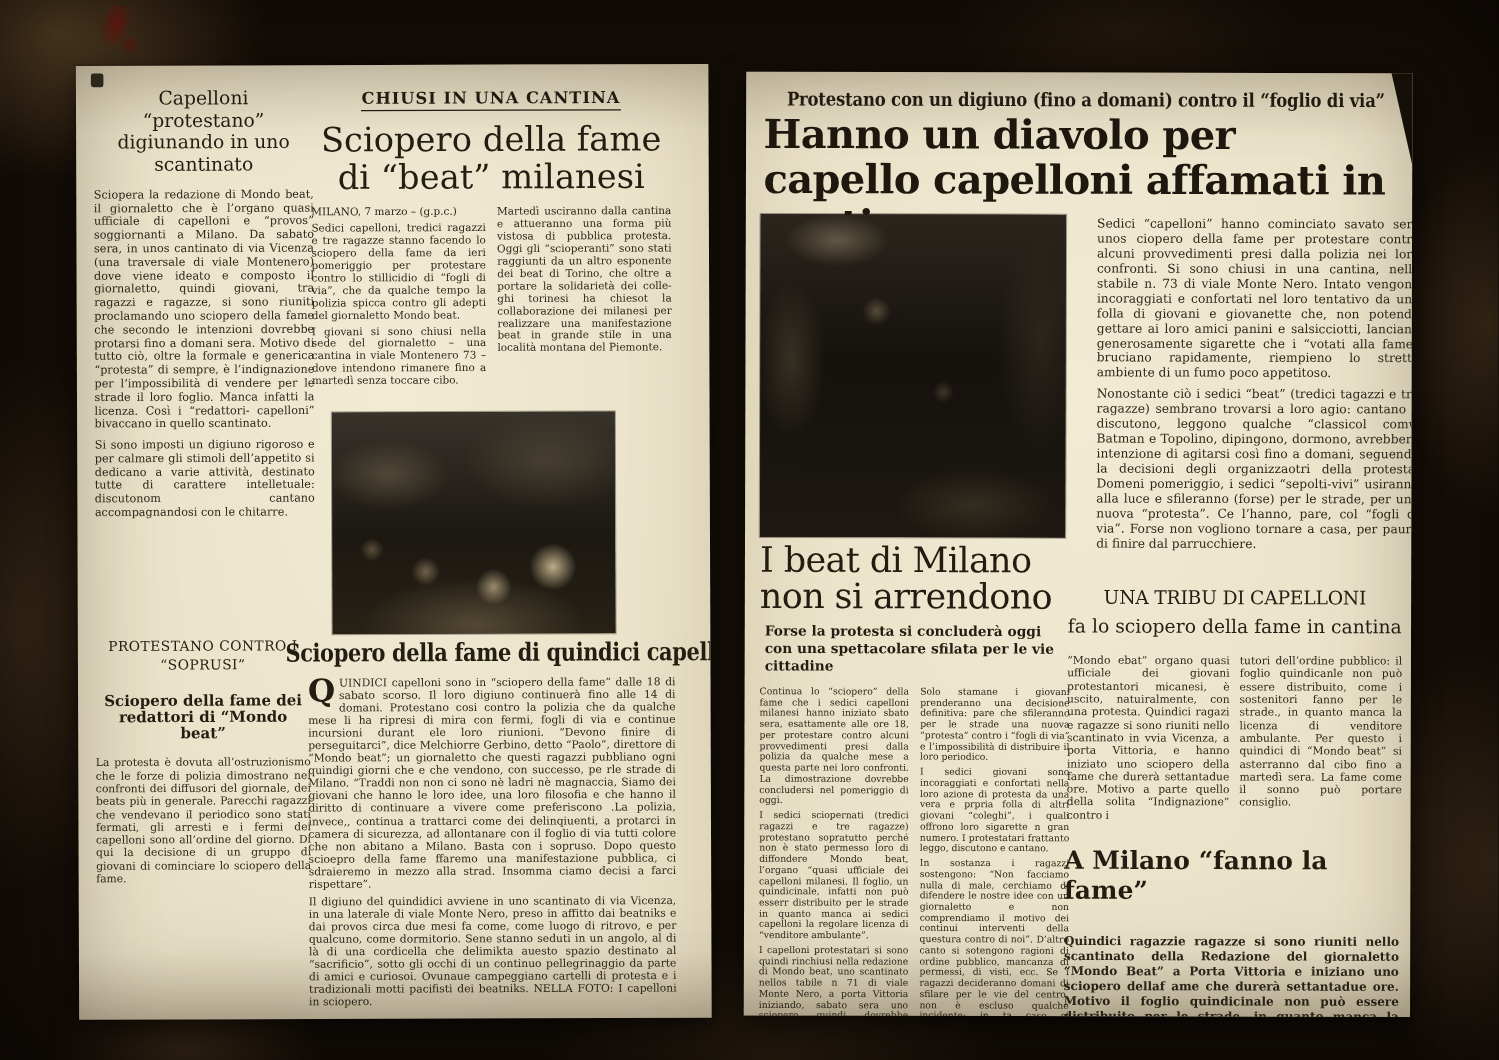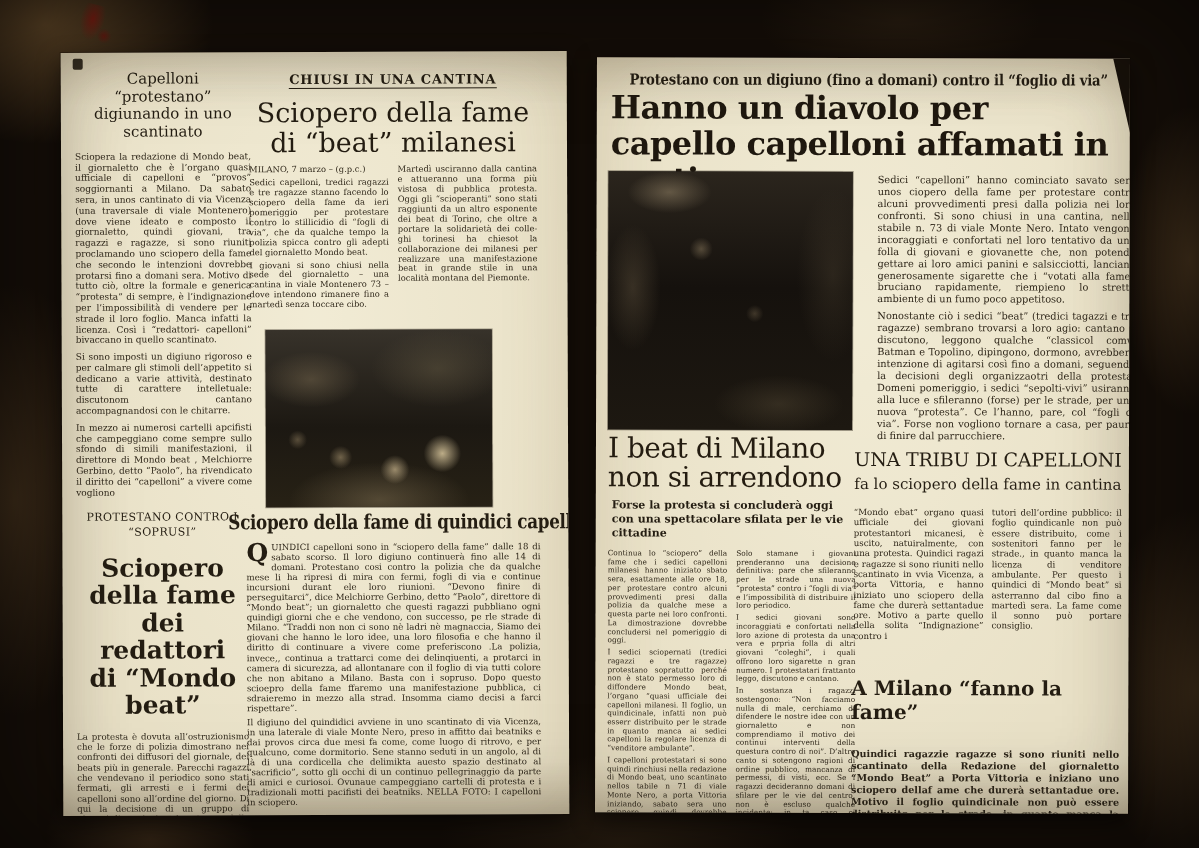--- a/index.html
+++ b/index.html
@@ -30,21 +30,21 @@
   p{margin:0;}
   .just{text-align:justify;}
 
   
   #sidebar{position:absolute;left:14px;top:10px;width:176px;}
   .sidebar-title{font-size:15px;line-height:1.18;text-align:center;color:#241d12;margin:8px 2px 10px;}
   #sidebar .bp{font-size:9px;line-height:1.2;margin-bottom:6px;}
 
   #soprusi{position:absolute;left:14px;top:458px;width:172px;}
   .soprusi-kicker{font-weight:400;font-size:11px;line-height:1.35;letter-spacing:.4px;text-align:center;color:#241d12;}
-  .soprusi-headline{font-weight:700;font-size:25px;line-height:1.1;text-align:center;margin:14px 6px 12px;color:#241d12;}
+  .soprusi-headline{font-weight:700;font-size:12px;line-height:1.1;text-align:center;margin:14px 6px 12px;color:#241d12;}
   #soprusi .bp{font-size:8.6px;line-height:1.2;margin-bottom:4px;}
 
   #main-article{position:absolute;left:188px;top:12px;width:288px;text-align:center;}
   .main-kicker{display:inline-block;font-weight:700;font-size:13px;letter-spacing:.8px;border-bottom:1.5px solid #241d12;padding-bottom:1px;margin-top:8px;color:#241d12;}
   .main-headline{font-size:27px;line-height:1.1;margin:9px 0 8px;color:#241d12;}
   .main-deck{font-weight:700;font-size:11.5px;line-height:1.32;margin:0 10px 12px;color:#241d12;}
   .cols{display:flex;gap:9px;text-align:left;}
   .cols .col{flex:1;min-width:0;}
   #main-article .col p{font-size:8.4px;line-height:1.18;margin-bottom:3px;}
 
@@ -88,21 +88,21 @@
   }
   #lead-col{position:absolute;left:281px;top:116px;width:258px;}
   #lead-col p{font-size:9.8px;line-height:1.22;margin-bottom:5px;}
 
   #beat{position:absolute;left:12px;top:376px;width:248px;}
   .beat-headline{font-size:28px;line-height:1.05;letter-spacing:-.5px;margin-bottom:6px;color:#241c10;}
   .beat-deck{font-weight:700;font-size:11px;line-height:1.28;margin:0 0 9px 4px;color:#241d12;}
   #beat .col p{font-size:7.4px;line-height:1.18;margin-bottom:3px;}
 
   #tribu{position:absolute;left:258px;top:390px;width:268px;text-align:center;}
-  .tribu-title{font-size:19px;letter-spacing:-.2px;white-space:nowrap;color:#241d12;}
+  .tribu-title{font-size:15px;letter-spacing:-.2px;white-space:nowrap;color:#241d12;margin-top:21px;}
   .tribu-subtitle{font-size:15px;margin:5px 0 14px;color:#241d12;}
   #tribu .cols{text-align:left;gap:8px;}
   #tribu .col p{font-size:8.6px;line-height:1.2;}
 
   #milano{position:absolute;left:256px;top:618px;width:268px;}
   .milano-headline{text-align:left;font-weight:700;font-size:20px;margin-bottom:24px;color:#241d12;}
   .milano-body{font-weight:700;font-size:9.6px;line-height:1.25;}
 
   .corner-tear{position:absolute;right:-2px;top:-2px;width:24px;height:84px;background:#18110a;clip-path:polygon(100% 0,20% 0,100% 100%);}
   .mark-red{position:absolute;left:80px;top:4px;width:24px;height:36px;transform:rotate(14deg);
@@ -118,21 +118,20 @@
   <div class="mark-red"></div>
   <div class="mark-red2"></div>
 
   <div class="clipping" id="clip-left">
     <div class="ink-blot"></div>
 
     <div id="sidebar">
       <div class="sidebar-title">Capelloni “protestano” digiunando in uno scantinato</div>
       <p class="bp just">Sciopera la redazione di Mondo beat, il giornaletto che è l’organo quasi ufficiale di capelloni e “provos” soggiornanti a Milano. Da sabato sera, in unos cantinato di via Vicenza (una traversale di viale Montenero) dove viene ideato e composto il giornaletto, quindi giovani, tra ragazzi e ragazze, si sono riuniti proclamando uno sciopero della fame che secondo le intenzioni dovrebbe protarsi fino a domani sera. Motivo di tutto ciò, oltre la formale e generica “protesta” di sempre, è l’indignazione per l’impossibilità di vendere per le strade il loro foglio. Manca infatti la licenza. Così i “redattori- capelloni” bivaccano in quello scantinato.</p>
       <p class="bp just">Si sono imposti un digiuno rigoroso e per calmare gli stimoli dell’appetito si dedicano a varie attività, destinato tutte di carattere intelletuale: discutonom cantano accompagnandosi con le chitarre.</p>
-      <p class="bp just">In mezzo ai numerosi cartelli apcifisti che campeggiano come sempre sullo sfondo di simili manifestazioni, il direttore di Mondo beat , Melchiorre Gerbino, detto “Paolo”, ha rivendicato il diritto dei “capelloni” a vivere come vogliono</p>
     </div>
 
     <div id="soprusi">
       <div class="soprusi-kicker">PROTESTANO CONTRO I “SOPRUSI”</div>
       <div class="soprusi-headline">Sciopero della fame dei redattori di “Mondo beat”</div>
       <p class="bp just">La protesta è dovuta all’ostruzionismo che le forze di polizia dimostrano nei confronti dei diffusori del giornale, dei beats più in generale. Parecchi ragazzi che vendevano il periodico sono stati fermati, gli arresti e i fermi dei capelloni sono all’ordine del giorno. Di qui la decisione di un gruppo di giovani di cominciare lo sciopero della fame.</p>
     </div>
 
     <div id="main-article">
       <div>

